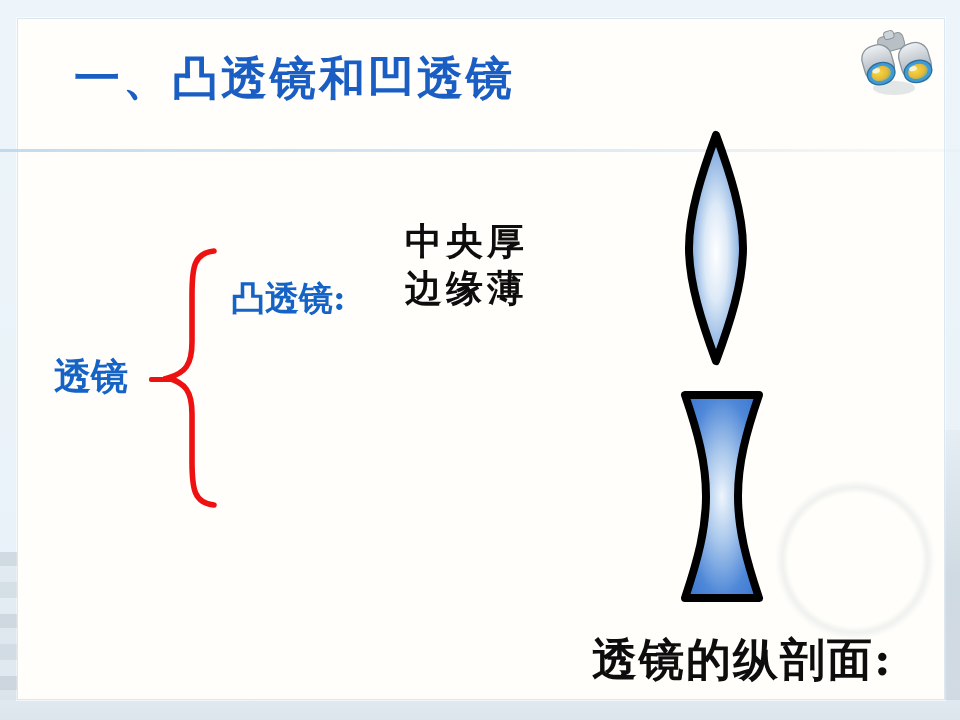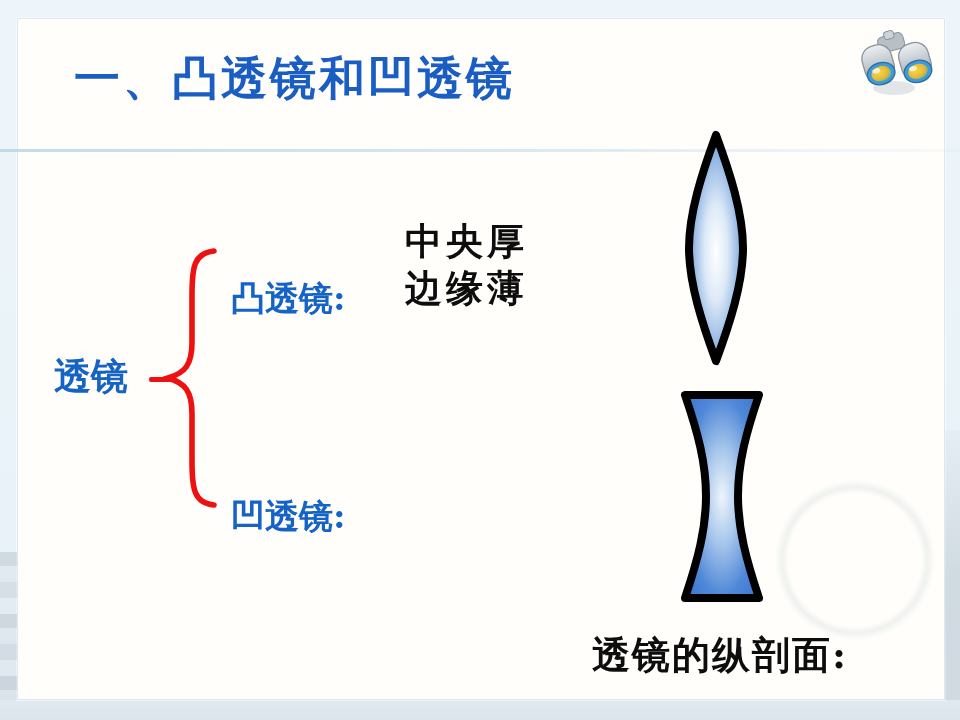--- a/index.html
+++ b/index.html
@@ -73,21 +73,21 @@
     position: absolute; left: 393px;
     font-size: 37px; font-weight: bold; color: #0d0d0d; line-height: 47px;
     letter-spacing: 4px; z-index: 3; white-space: nowrap; margin-left: 12px;
   }
   .branch-desc.top { top: 218px; }
   .branch-desc.bottom { top: 436px; }
   .lens-convex { position: absolute; left: 680px; top: 129px; width: 72px; height: 238px; z-index: 3; }
   .lens-concave { position: absolute; left: 677px; top: 389px; width: 90px; height: 215px; z-index: 3; }
   .caption {
     position: absolute; left: 592px; top: 630px;
-    font-size: 38px; font-weight: bold; color: #0d0d0d;
+    font-size: 45px; font-weight: bold; color: #0d0d0d;
     letter-spacing: 2px; z-index: 3; white-space: nowrap;
   }
 </style>
 </head>
 <body>
 
 <div class="slide">
 
   <div class="content-panel"></div>
   <div class="edge-texture-left"></div>
@@ -136,21 +136,20 @@
       <path d="M 51 6 C 31 8, 29 22, 29 50 L 29 97 C 29 120, 22 128, 5 133 C 22 138, 29 146, 29 169 L 29 216 C 29 244, 31 258, 51 260" fill="none" stroke="#ee1111" stroke-width="5.6" stroke-linecap="round"></path>
     </svg>
   </div>
 
   <div class="branch-label top">凸透镜:</div>
   <div class="branch-desc top">
     <div>中央厚</div>
     <div>边缘薄</div>
   </div>
 
-  <div class="branch-label bottom">凹透镜:</div>
   <div class="branch-desc bottom">
   </div>
 
   <div class="lens-convex">
     <svg viewBox="0 0 72 238" width="72" height="238">
       <defs>
         <radialGradient id="convexFill" cx="0.5" cy="0.52" r="0.62">
           <stop offset="0" stop-color="#ffffff"></stop>
           <stop offset="0.35" stop-color="#dcE9f7"></stop>
           <stop offset="0.7" stop-color="#8cb2e2"></stop>

